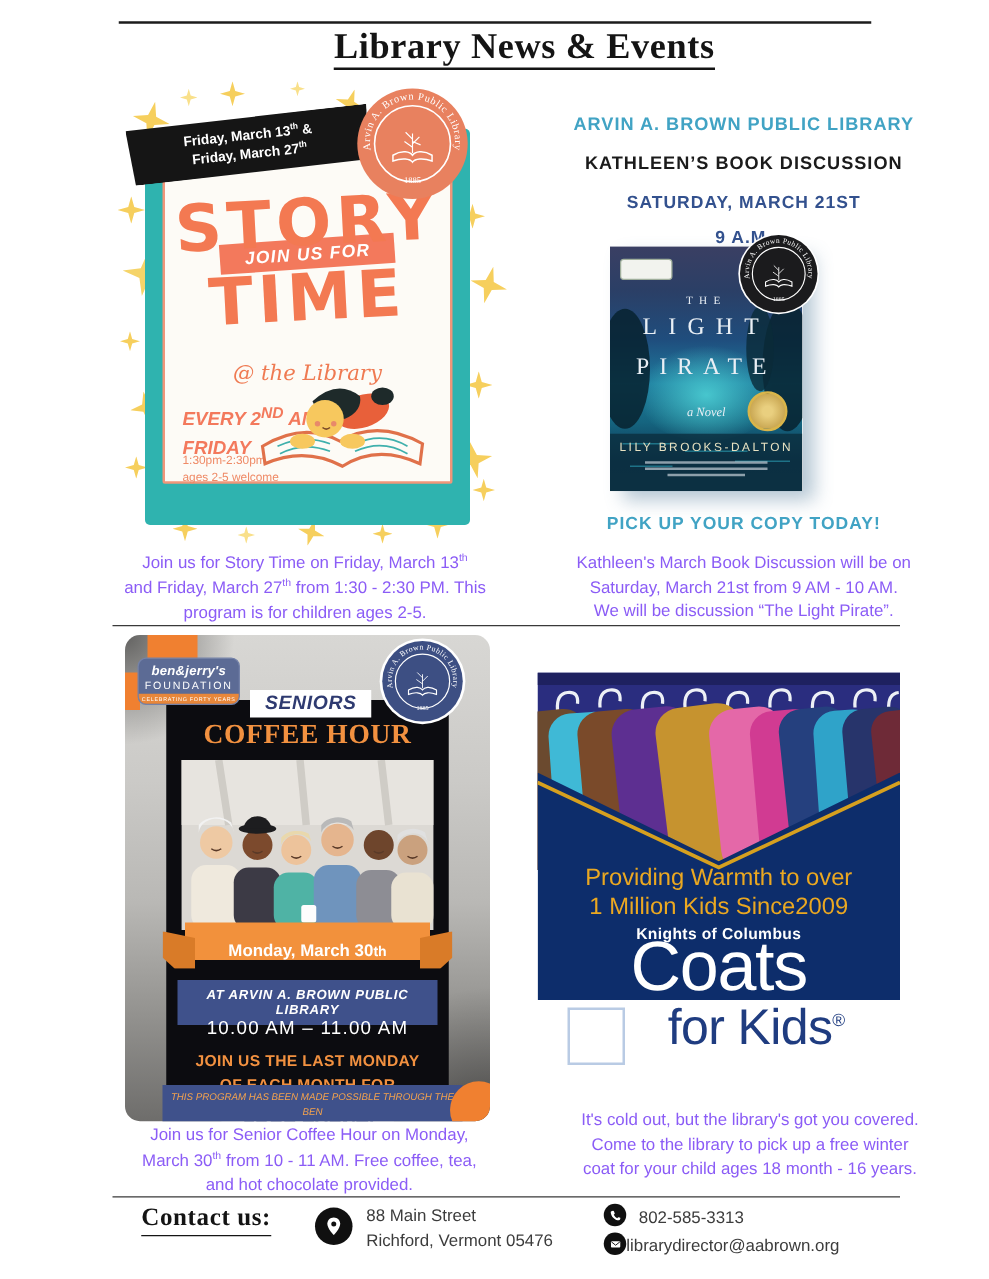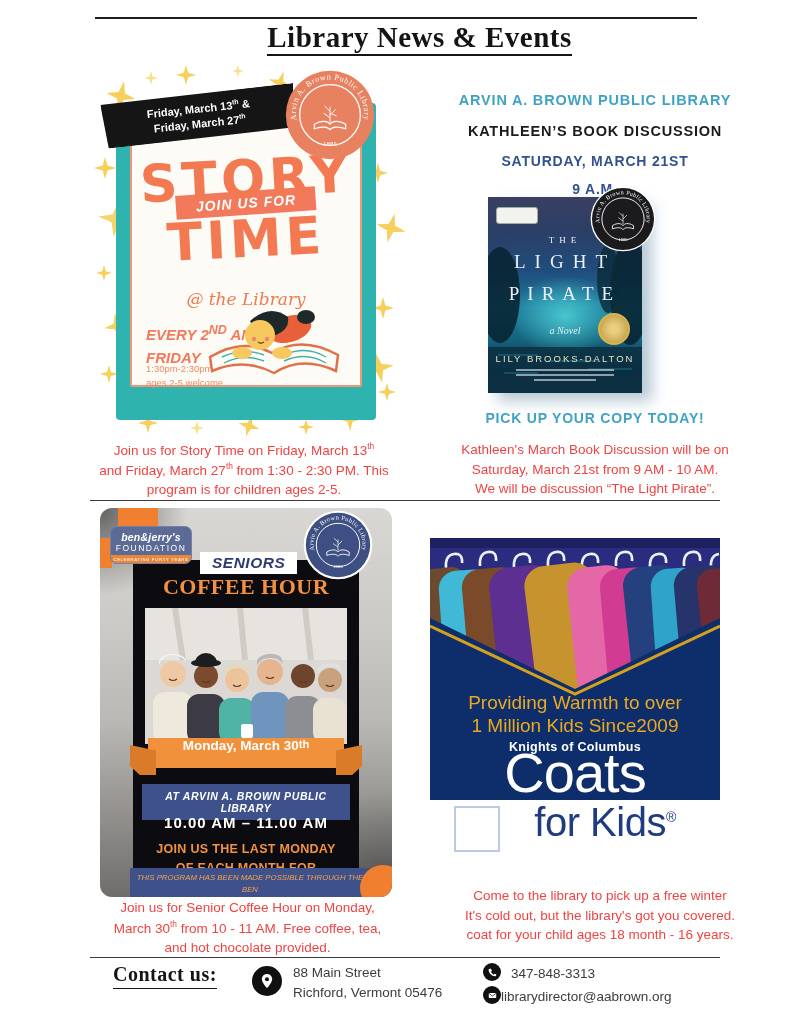--- a/index.html
+++ b/index.html
@@ -42,21 +42,21 @@
   .h-teal{color:#41a3c4;font-weight:800;font-size:14.5px;letter-spacing:.8px;}
   .h-black{color:#1b1b1b;font-weight:800;font-size:14.5px;letter-spacing:.8px;}
   .h-navy{color:#33518e;font-weight:800;font-size:14px;letter-spacing:.8px;}
   #book-cover{position:absolute;left:68px;top:105px;width:154px;height:196px;
     box-shadow:10px 8px 14px rgba(90,130,160,.45);overflow:hidden;}
   #book-cover svg{position:absolute;inset:0;}
   .bc-text{position:absolute;left:0;right:0;text-align:center;color:#e9eff5;
     font-family:"Liberation Serif","DejaVu Serif",serif;z-index:3;}
   .quote-bar{position:absolute;left:18%;width:64%;height:2px;background:#b9c6cf;opacity:.75;z-index:3;}
   
-  .caption{position:absolute;text-align:center;color:#ef4444;font-size:13.5px;line-height:1.45;}
+  .caption{position:absolute;text-align:center;color:#8b5cf6;font-size:13.5px;line-height:1.45;}
   .divider{position:absolute;left:90px;width:630px;border-top:1.5px solid #3a3a3a;}
   
   #coffee-poster{position:absolute;left:100px;top:508px;width:292px;height:389px;border-radius:12px;
     overflow:hidden;background:linear-gradient(180deg,#d8d7d4 0%,#cbcac7 30%,#b9b8b5 55%,#93928f 78%,#6e6d6b 100%);}
   #coffee-poster:before{content:"";position:absolute;inset:0;
     background:radial-gradient(circle at 0% 0%,rgba(0,0,0,.55),transparent 18%),
                radial-gradient(circle at 100% 100%,rgba(0,0,0,.35),transparent 22%);}
   .bj-logo{position:absolute;left:10px;top:18px;width:80px;z-index:4;background:#5c6b95;
     border-radius:7px;padding:4px 0 0 0;text-align:center;color:#fff;border:1px solid #7482a8;}
   .bj1{font-size:10.5px;font-weight:700;font-style:italic;letter-spacing:.2px;}
@@ -64,29 +64,29 @@
   .bj3{margin-top:2px;background:#e8873a;color:#fff;font-size:4.3px;letter-spacing:.6px;padding:1.5px 0;
     border-radius:0 0 6px 6px;}
   .orange-deco{position:absolute;background:#f08030;z-index:3;}
   .seniors-tag{position:absolute;left:100px;top:44px;background:#fff;padding:2px 12px;z-index:5;
     color:#2e3a70;font-style:italic;font-weight:900;font-size:15.5px;letter-spacing:.5px;}
   .black-panel{position:absolute;left:33px;top:52px;width:226px;height:310px;background:#0c0c10;z-index:2;}
   .coffee-title{position:absolute;left:0;right:0;top:14px;text-align:center;color:#f29140;
     font-family:"Liberation Serif","DejaVu Serif",serif;font-weight:700;font-size:22px;letter-spacing:.5px;}
   #seniors-photo{position:absolute;left:12px;top:48px;width:202px;height:136px;overflow:hidden;}
   .coffee-ribbon{position:absolute;left:50%;top:178px;transform:translateX(-50%);width:196px;height:30px;
-    background:#f2913c;display:flex;align-items:flex-start;justify-content:center;color:#fff;
+    background:#f2913c;display:flex;align-items:flex-end;justify-content:center;color:#fff;
     font-weight:700;font-size:13.5px;z-index:4;}
   .coffee-ribbon:before,.coffee-ribbon:after{content:"";position:absolute;top:7px;width:26px;height:30px;background:#d97b28;z-index:-1;}
   .coffee-ribbon:before{left:-18px;clip-path:polygon(0 0,100% 18%,100% 100%,38% 100%,0 70%);}
   .coffee-ribbon:after{right:-18px;clip-path:polygon(0 18%,100% 0,100% 70%,62% 100%,0 100%);}
   .navy-bar{position:absolute;left:9px;right:9px;top:224px;background:#3f518b;color:#fff;
     text-align:center;font-style:italic;font-weight:700;font-size:10.5px;letter-spacing:.6px;padding:6px 0;}
   .coffee-time{position:absolute;left:0;right:0;top:254px;text-align:center;color:#fff;
-    font-weight:700;font-size:15px;letter-spacing:1px;}
+    font-weight:400;font-size:15px;letter-spacing:1px;}
   .coffee-invite{position:absolute;left:0;right:0;top:280px;text-align:center;color:#f29140;
     font-weight:800;font-size:12.5px;line-height:1.55;letter-spacing:.3px;}
   .free-event{position:absolute;left:50%;top:330px;transform:translateX(-50%);background:#fff;
     padding:4px 16px;color:#2e3f7a;font-style:italic;font-weight:900;font-size:16px;white-space:nowrap;}
   .disclaimer{position:absolute;left:30px;width:236px;top:360px;background:#3f518b;color:#f2a24e;
     font-style:italic;font-size:7.8px;text-align:center;line-height:1.5;padding:4px 2px;z-index:3;}
   .coffee-corner{position:absolute;right:-14px;bottom:-14px;width:46px;height:46px;background:#f08030;
     border-radius:50%;z-index:4;}
   
   #coats-poster{position:absolute;left:430px;top:538px;width:290px;height:334px;}
@@ -400,22 +400,22 @@
     <div class="coats-text warm" style="top:177px">1 Million Kids Since2009</div>
     <div class="coats-text knights" style="top:202px">Knights of Columbus</div>
     <div class="coats-text coats-big" style="top:210px">Coats</div>
     <div class="kc-box"></div>
     <div class="coats-text forkids" style="top:262px;left:60px">
       <span>for Kids</span><sup style="font-size:14px">®</sup>
     </div>
   </div>
 
   <div class="caption" style="left:420px;top:886px;width:360px">
+    <div>It's cold out, but the library's got you covered.</div>
     <div>Come to the library to pick up a free winter</div>
-    <div>It's cold out, but the library's got you covered.</div>
     <div>coat for your child ages 18 month - 16 years.</div>
   </div>
 
   <div class="divider" style="top:957px"></div>
   <div class="contact">Contact us:</div>
 
   <div class="ficon" style="left:252px;top:966px;width:30px;height:30px">
     <svg viewBox="0 0 24 24" width="20" height="20">
       <path d="M12,3.5 C8.5,3.5 5.8,6.2 5.8,9.7 c0,4.6 6.2,10.8 6.2,10.8 s6.2,-6.2 6.2,-10.8 C18.2,6.2 15.5,3.5 12,3.5 z" fill="#ffffff"></path>
       <circle cx="12" cy="9.8" r="2.4" fill="#101010"></circle>
@@ -424,21 +424,21 @@
   <div class="ftxt" style="left:293px;top:963px">
     <div>88 Main Street</div>
     <div>Richford, Vermont 05476</div>
   </div>
 
   <div class="ficon" style="left:483px;top:963px;width:18px;height:18px">
     <svg viewBox="0 0 16 16" width="11" height="11">
       <path d="M13.9 10.9l-2.1-.9a1 1 0 0 0-1.1.2l-.9.9a9 9 0 0 1-4-4l.9-.9a1 1 0 0 0 .2-1.1L6 3a1 1 0 0 0-1.2-.6l-1.6.5A1.3 1.3 0 0 0 2.3 4c.3 5 4.4 9.2 9.5 9.5.6 0 1.1-.3 1.3-.9l.4-1.3a1 1 0 0 0-.6-1.2z" fill="#ffffff"></path>
     </svg>
   </div>
-  <div class="ftxt" style="left:511px;top:964px">347-848-3313</div>
+  <div class="ftxt" style="left:511px;top:964px">802-585-3313</div>
 
   <div class="ficon" style="left:483px;top:986px;width:18px;height:18px">
     <svg viewBox="0 0 16 16" width="11" height="11">
       <rect x="2.6" y="4.4" width="10.8" height="7.2" rx="1" fill="#ffffff"></rect>
       <path d="M3,5 L8,9 L13,5" stroke="#101010" stroke-width="1.1" fill="none"></path>
     </svg>
   </div>
   <div class="ftxt" style="left:501px;top:987px">librarydirector@aabrown.org</div>
 
 </div>

